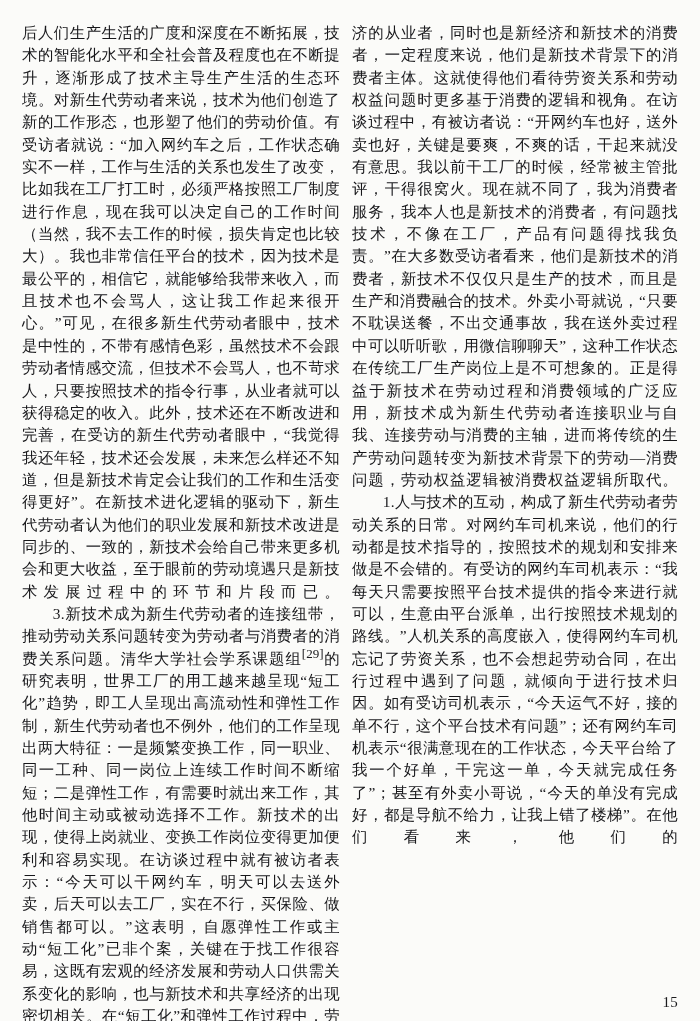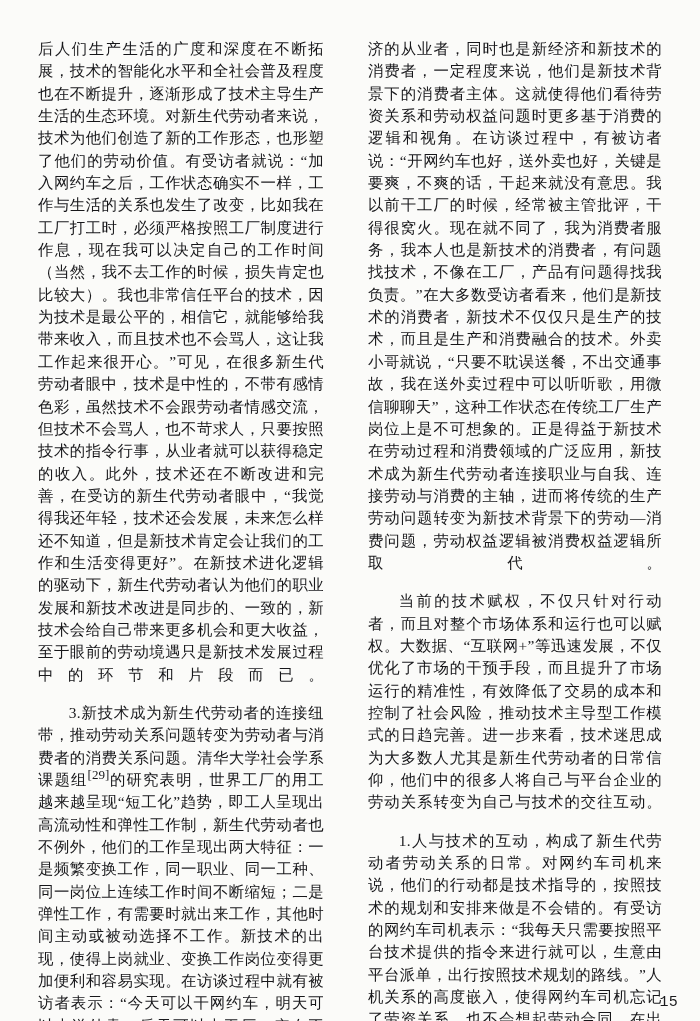--- a/index.html
+++ b/index.html
@@ -25,21 +25,21 @@
     justify-content: space-between;
   }
   .col {
     width: 318px;
     box-sizing: border-box;
   }
   .col-right {
     width: 326px;
   }
   p.body {
-    margin: 16px;
+    margin: 0;
     font-family: "Liberation Serif", "DejaVu Serif", serif;
     font-size: 15.4px;
     line-height: 22.35px;
     color: #17171a;
     text-align: justify;
     text-justify: inter-character;
     text-align-last: left;
     letter-spacing: 0.02em;
     word-break: break-all;
     -webkit-font-smoothing: none;
@@ -67,21 +67,21 @@
   sup.fn {
     font-size: 13px;
     vertical-align: super;
     line-height: 0;
     letter-spacing: 0;
   }
   .page-number {
     position: absolute;
     right: 22px;
     bottom: 10px;
-    font-family: Liberation Mono, monospace;
+    font-family: Liberation Serif, serif;
     font-size: 15px;
     color: #1a1a1d;
     letter-spacing: 0.02em;
   }
 </style>
 </head>
 <body>
 
 <div class="page">
 
@@ -93,21 +93,20 @@
 
       <p class="body indent last-justify"><span>3.新技术成为新生代劳动者的连接纽带，推动劳动关系问题转变为劳动者与消费者的消费关系问题。清华大学社会学系课题组</span><sup class="fn">[29]</sup><span>的研究表明，世界工厂的用工越来越呈现“短工化”趋势，即工人呈现出高流动性和弹性工作制，新生代劳动者也不例外，他们的工作呈现出两大特征：一是频繁变换工作，同一职业、同一工种、同一岗位上连续工作时间不断缩短；二是弹性工作，有需要时就出来工作，其他时间主动或被动选择不工作。新技术的出现，使得上岗就业、变换工作岗位变得更加便利和容易实现。在访谈过程中就有被访者表示：“今天可以干网约车，明天可以去送外卖，后天可以去工厂，实在不行，买保险、做销售都可以。”这表明，自愿弹性工作或主动“短工化”已非个案，关键在于找工作很容易，这既有宏观的经济发展和劳动人口供需关系变化的影响，也与新技术和共享经济的出现密切相关。在“短工化”和弹性工作过程中，劳动关系呈现出短暂性和灵活性，新生代劳动者自然无暇顾及劳资关系的深层次问题，而更多关注劳动感受问题，比如离职是否更便利、劳动报酬是否及时发放等等。</span></p>
 
     </div>
 
     <div class="col col-right">
 
       <p class="body last-justify">济的从业者，同时也是新经济和新技术的消费者，一定程度来说，他们是新技术背景下的消费者主体。这就使得他们看待劳资关系和劳动权益问题时更多基于消费的逻辑和视角。在访谈过程中，有被访者说：“开网约车也好，送外卖也好，关键是要爽，不爽的话，干起来就没有意思。我以前干工厂的时候，经常被主管批评，干得很窝火。现在就不同了，我为消费者服务，我本人也是新技术的消费者，有问题找技术，不像在工厂，产品有问题得找我负责。”在大多数受访者看来，他们是新技术的消费者，新技术不仅仅只是生产的技术，而且是生产和消费融合的技术。外卖小哥就说，“只要不耽误送餐，不出交通事故，我在送外卖过程中可以听听歌，用微信聊聊天”，这种工作状态在传统工厂生产岗位上是不可想象的。正是得益于新技术在劳动过程和消费领域的广泛应用，新技术成为新生代劳动者连接职业与自我、连接劳动与消费的主轴，进而将传统的生产劳动问题转变为新技术背景下的劳动—消费问题，劳动权益逻辑被消费权益逻辑所取代。</p>
 
 
-      <p class="body indent last-justify">当前的技术赋权，不仅只针对行动者，而且对整个市场体系和运行也可以赋权。大数据、“互联网+”等迅速发展，不仅优化了市场的干预手段，而且提升了市场运行的精准性，有效降低了交易的成本和控制了社会风险，推动技术主导型工作模式的日趋完善。进一步来看，技术迷思成为大多数人尤其是新生代劳动者的日常信仰，他们中的很多人将自己与平台企业的劳动关系转变为自己与技术的交往互动。</p>
 
       <p class="body indent last-justify">1.人与技术的互动，构成了新生代劳动者劳动关系的日常。对网约车司机来说，他们的行动都是技术指导的，按照技术的规划和安排来做是不会错的。有受访的网约车司机表示：“我每天只需要按照平台技术提供的指令来进行就可以，生意由平台派单，出行按照技术规划的路线。”人机关系的高度嵌入，使得网约车司机忘记了劳资关系，也不会想起劳动合同，在出行过程中遇到了问题，就倾向于进行技术归因。如有受访司机表示，“今天运气不好，接的单不行，这个平台技术有问题”；还有网约车司机表示“很满意现在的工作状态，今天平台给了我一个好单，干完这一单，今天就完成任务了”；甚至有外卖小哥说，“今天的单没有完成好，都是导航不给力，让我上错了楼梯”。在他们看来，他们的</p>
 
     </div>
 
   </div>
 
   <div class="page-number">15</div>
 
 </div>

